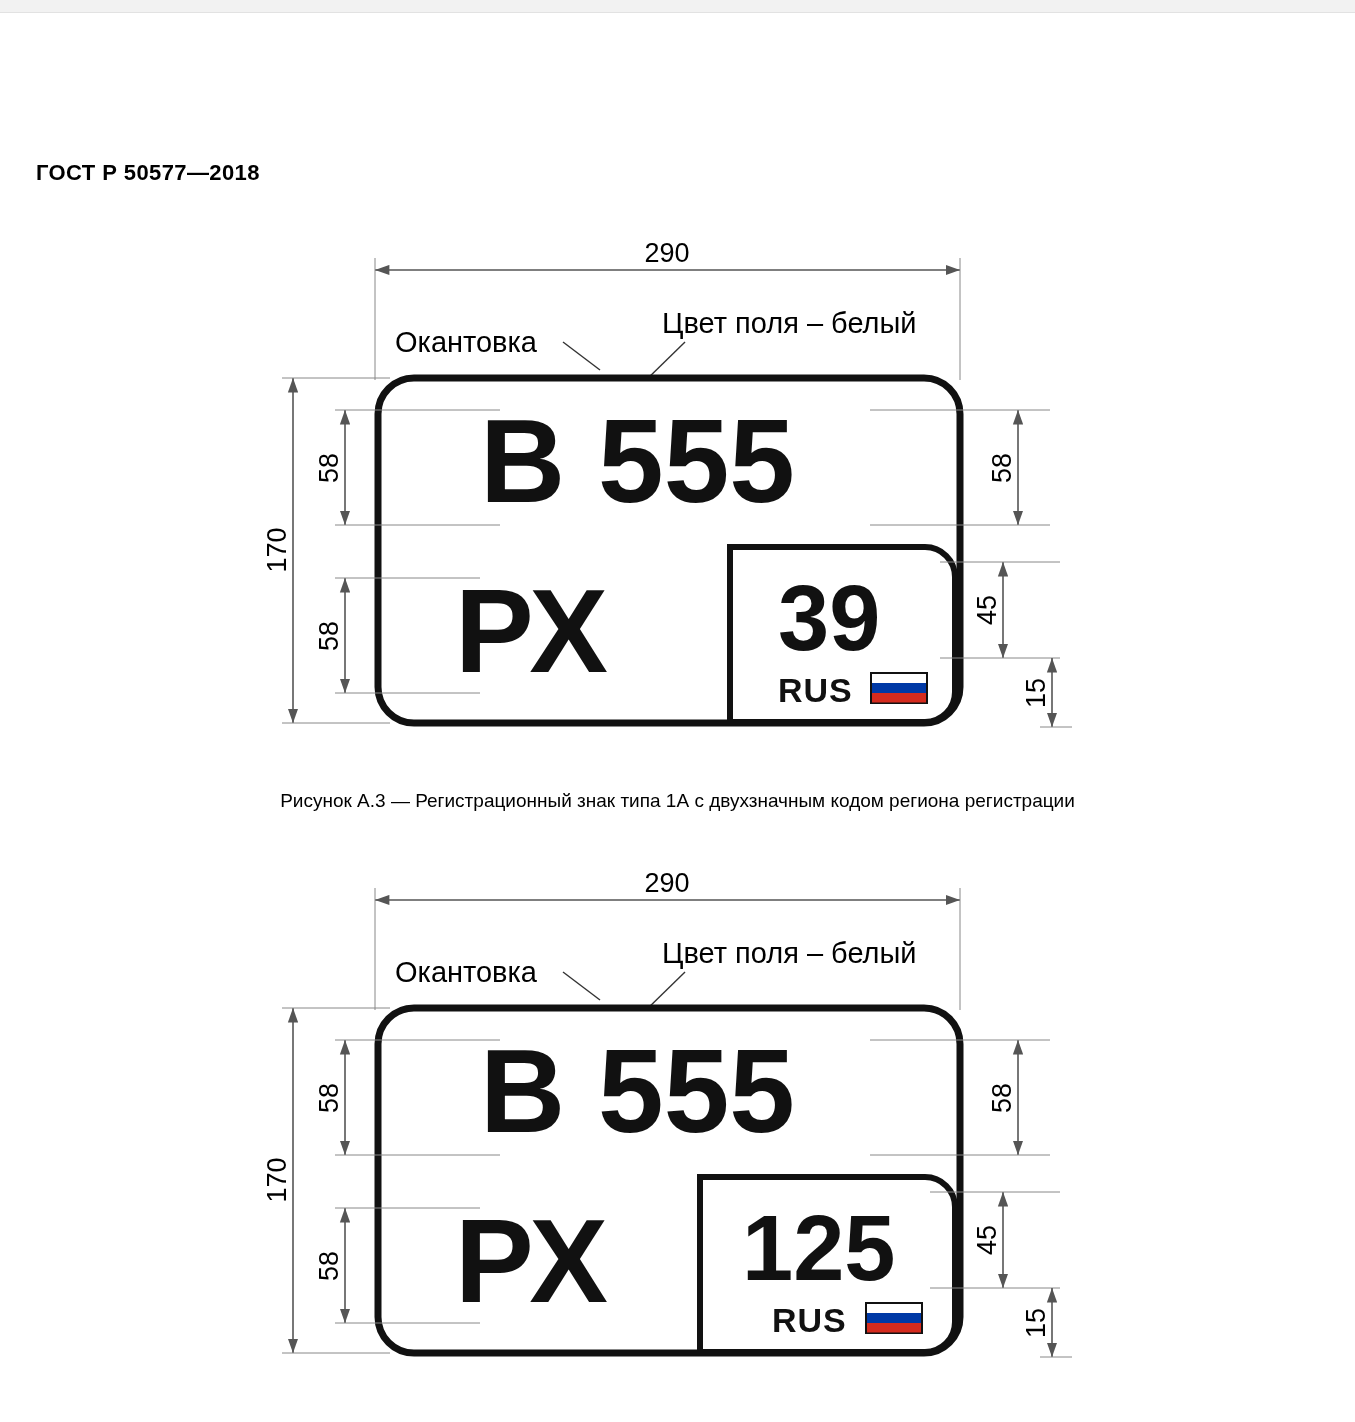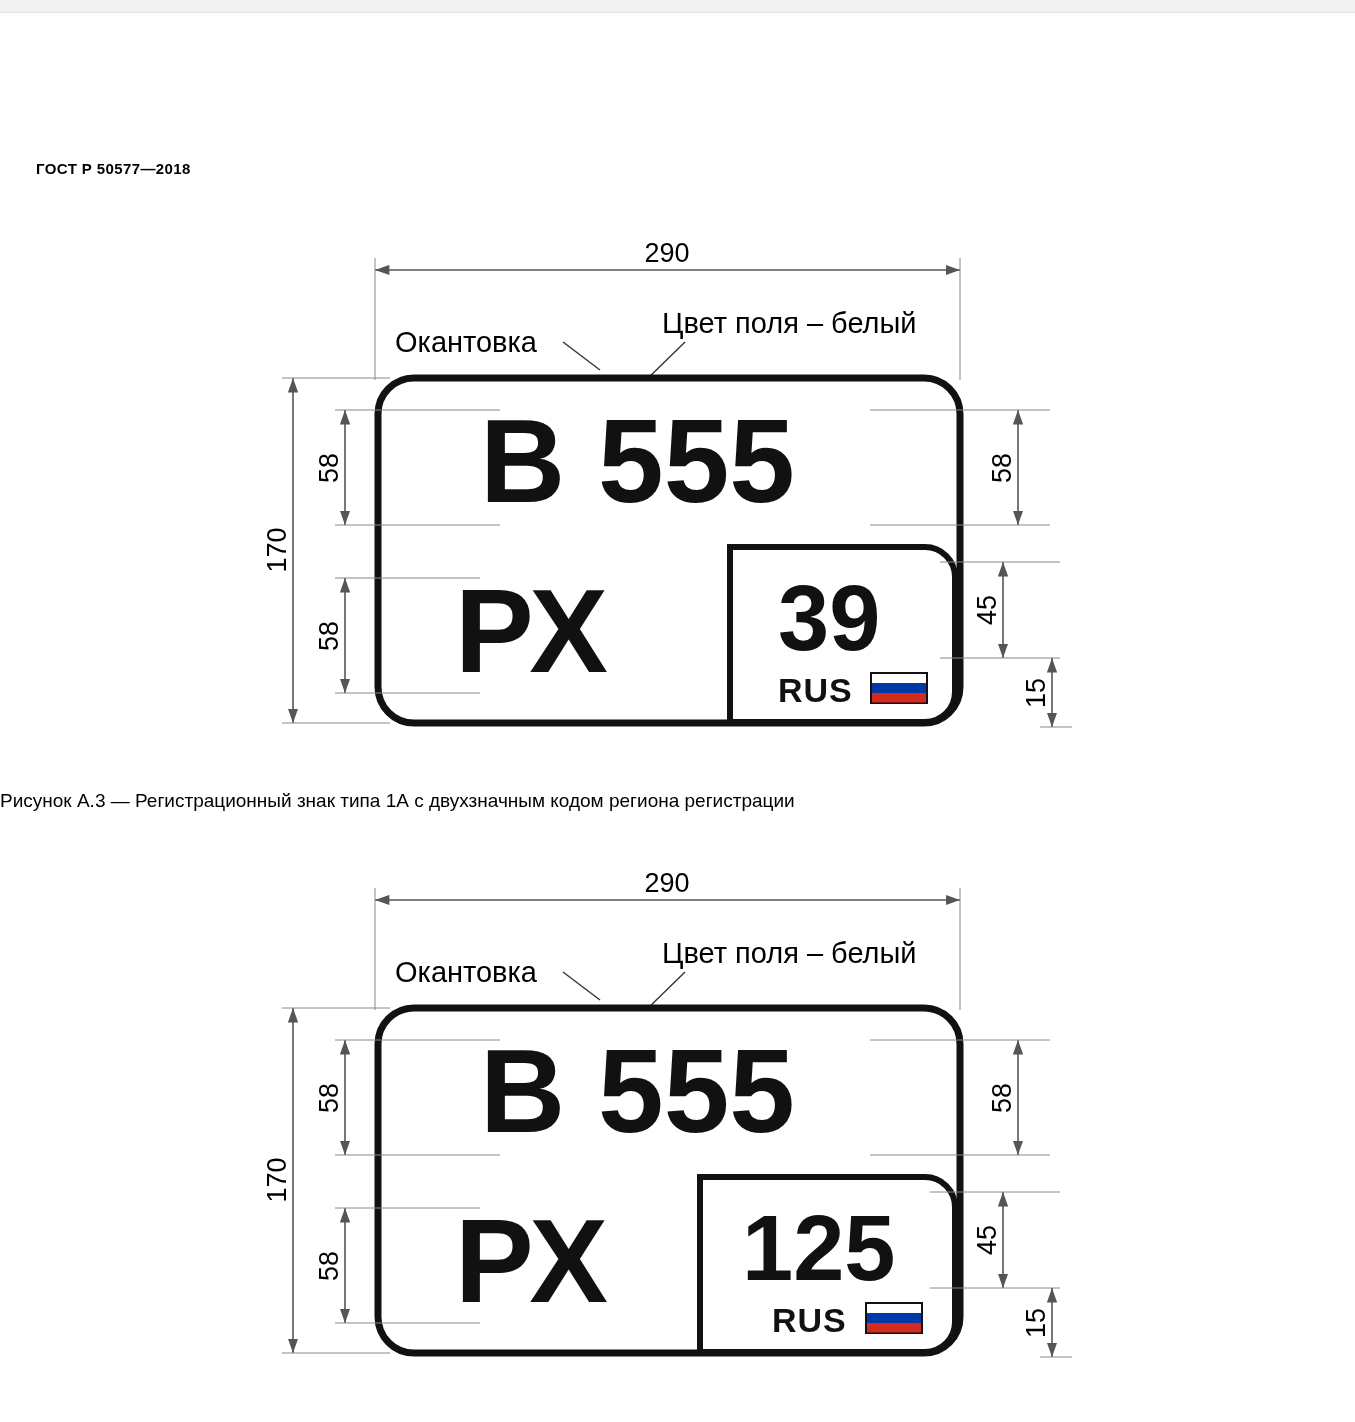--- a/index.html
+++ b/index.html
@@ -27,37 +27,37 @@
     left: 0; top: 0;
     width: 1355px;
     height: 12px;
     background: #f2f2f2;
     border-bottom: 1px solid #e2e2e2;
   }
   .doc-title {
     position: absolute;
     left: 36px;
     top: 160px;
-    font-size: 15px;
+    font-size: 22px;
     font-weight: bold;
     letter-spacing: 0.4px;
   }
   .figure {
     position: absolute;
     left: 0;
     width: 1344px;
   }
   #figure-1 { top: 230px; height: 560px; }
   #figure-2 { top: 860px; height: 560px; }
 
   .caption {
     position: absolute;
     left: 0;
     width: 1355px;
-    text-align: left;
+    text-align: center;
     font-size: 19px;
   }
   #caption-1 { top: 790px; }
 
   svg.diagram {
     position: absolute;
     left: 0;
     top: 0;
   }
   .dim-text {

